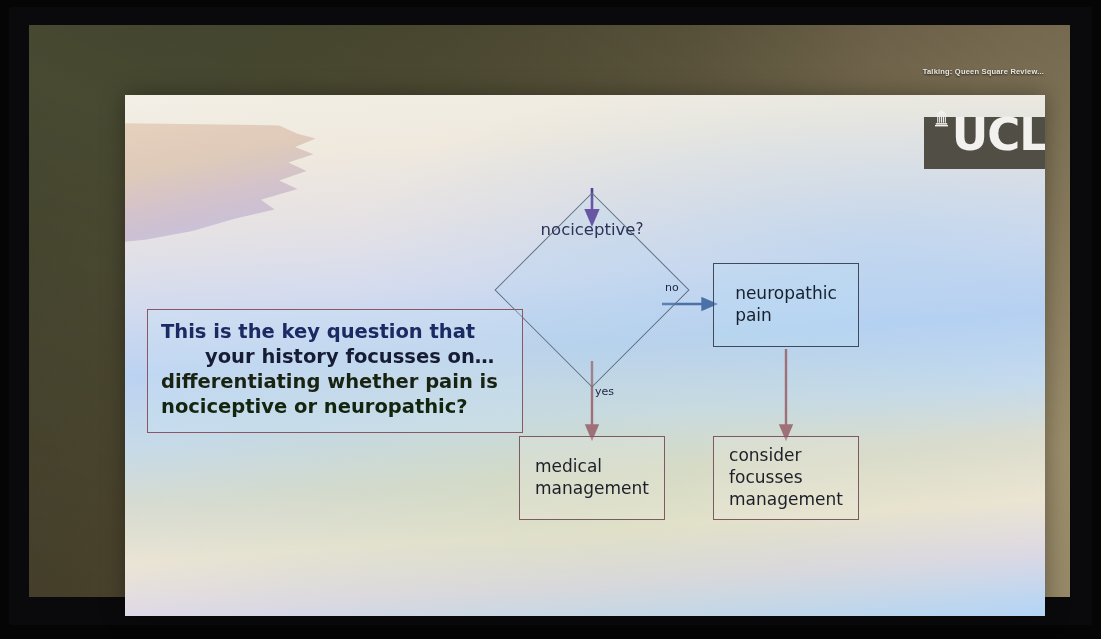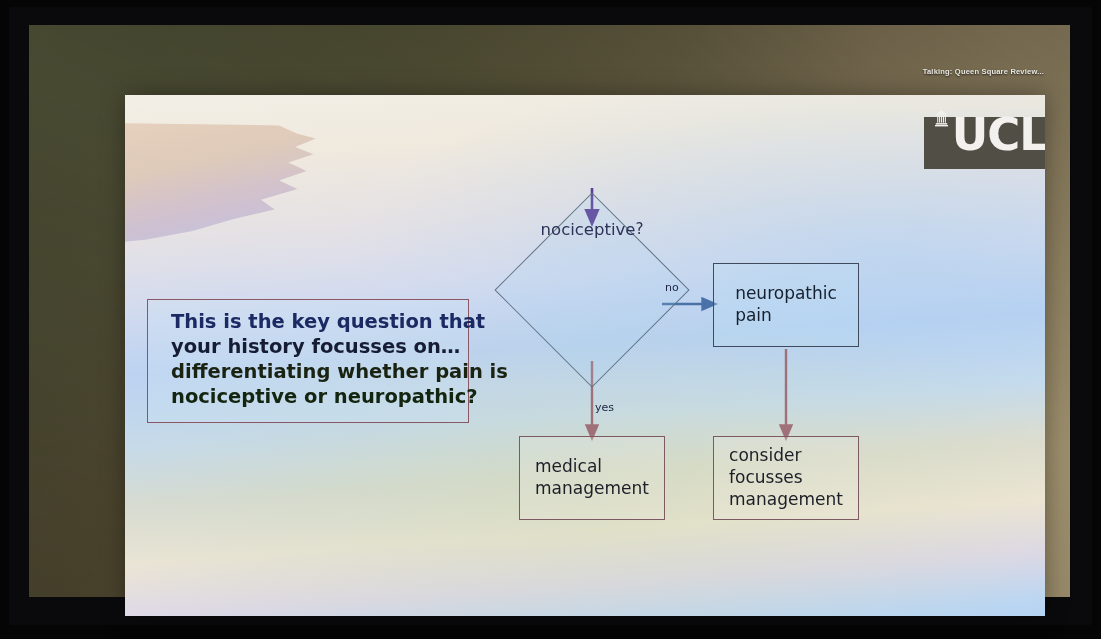--- a/index.html
+++ b/index.html
@@ -124,35 +124,35 @@
     font-size:23px;
     color:#2e2a52;
     font-family:"DejaVu Sans", sans-serif;
     letter-spacing:0.1px;
     z-index:20;
   }
 
   
   #key-question-box {
     position:absolute;
-    left:22px; top:204px;
-    width:322px;
-    padding:10px 13px 12px 23px;
+    left:22px; top:214px;
+    width:376px;
+    padding:10px 13px 12px 13px;
     border:1.5px solid #8c5765;
     background:rgba(205,228,246,0.30);
     font-family:"DejaVu Sans", sans-serif;
     font-weight:bold;
     font-size:19.5px;
     line-height:1.28;
     color:#111a2e;
     z-index:22;
   }
   #key-question-box .kq-line { white-space:nowrap; }
   #key-question-box .kq-line:nth-child(1){ color:#1b2a63; }
-  #key-question-box .kq-line:nth-child(2){ color:#151c33; }
+  #key-question-box .kq-line:nth-child(2){ color:#151c33;margin-left:44px; }
   #key-question-box .kq-line:nth-child(3){ color:#1a2312; }
   #key-question-box .kq-line:nth-child(4){ color:#13240f; }
 
   
   #flowchart { position:absolute; inset:0; z-index:18; }
 
   .node-box {
     position:absolute;
     border:1.2px solid #7d5a62;
     background:rgba(240,238,226,0.22);
@@ -199,21 +199,21 @@
   }
   #node-decision .diamond-label .q-mark { font-size:15px; }
 
   .edge-label {
     position:absolute;
     font-family:"DejaVu Sans", sans-serif;
     font-size:11px;
     color:#1c2340;
   }
   #label-no  { left:540px; top:186px; }
-  #label-yes { left:470px; top:306px; }
+  #label-yes { left:470px; top:290px; }
 
   svg.arrow-layer {
     position:absolute; inset:0;
     width:100%; height:100%;
     overflow:visible;
     pointer-events:none;
   }
 </style>
 </head>
 <body>

